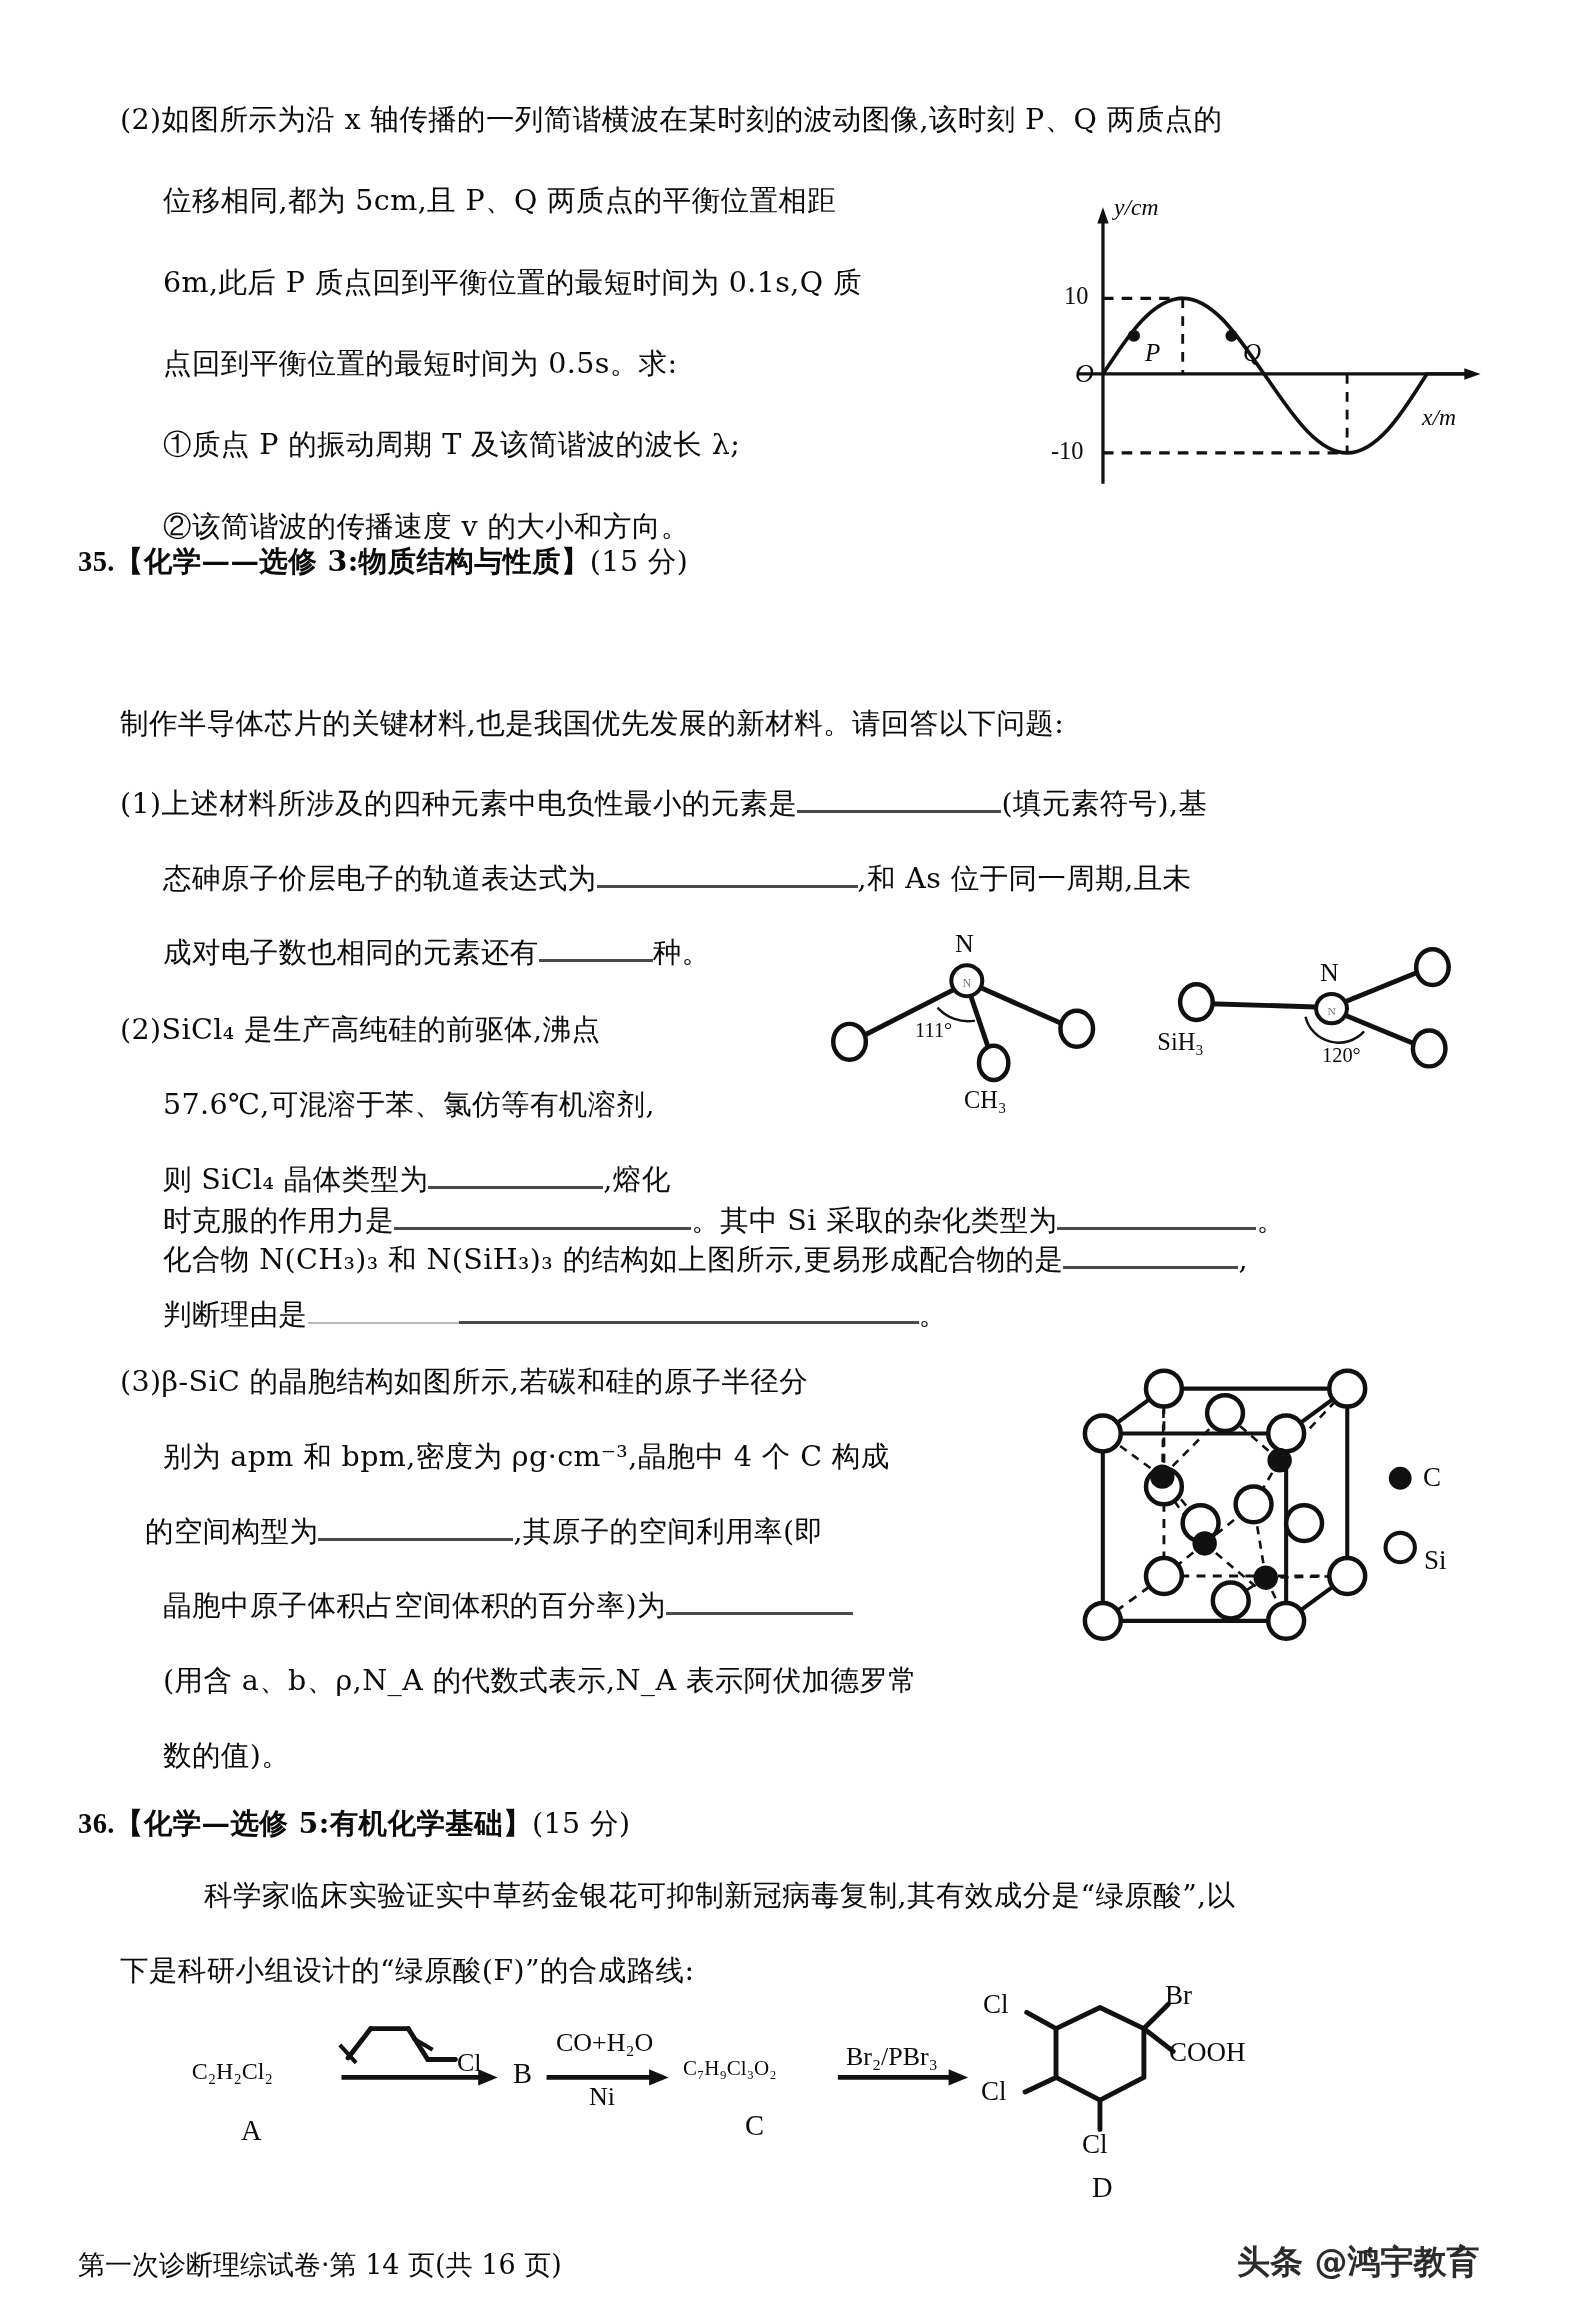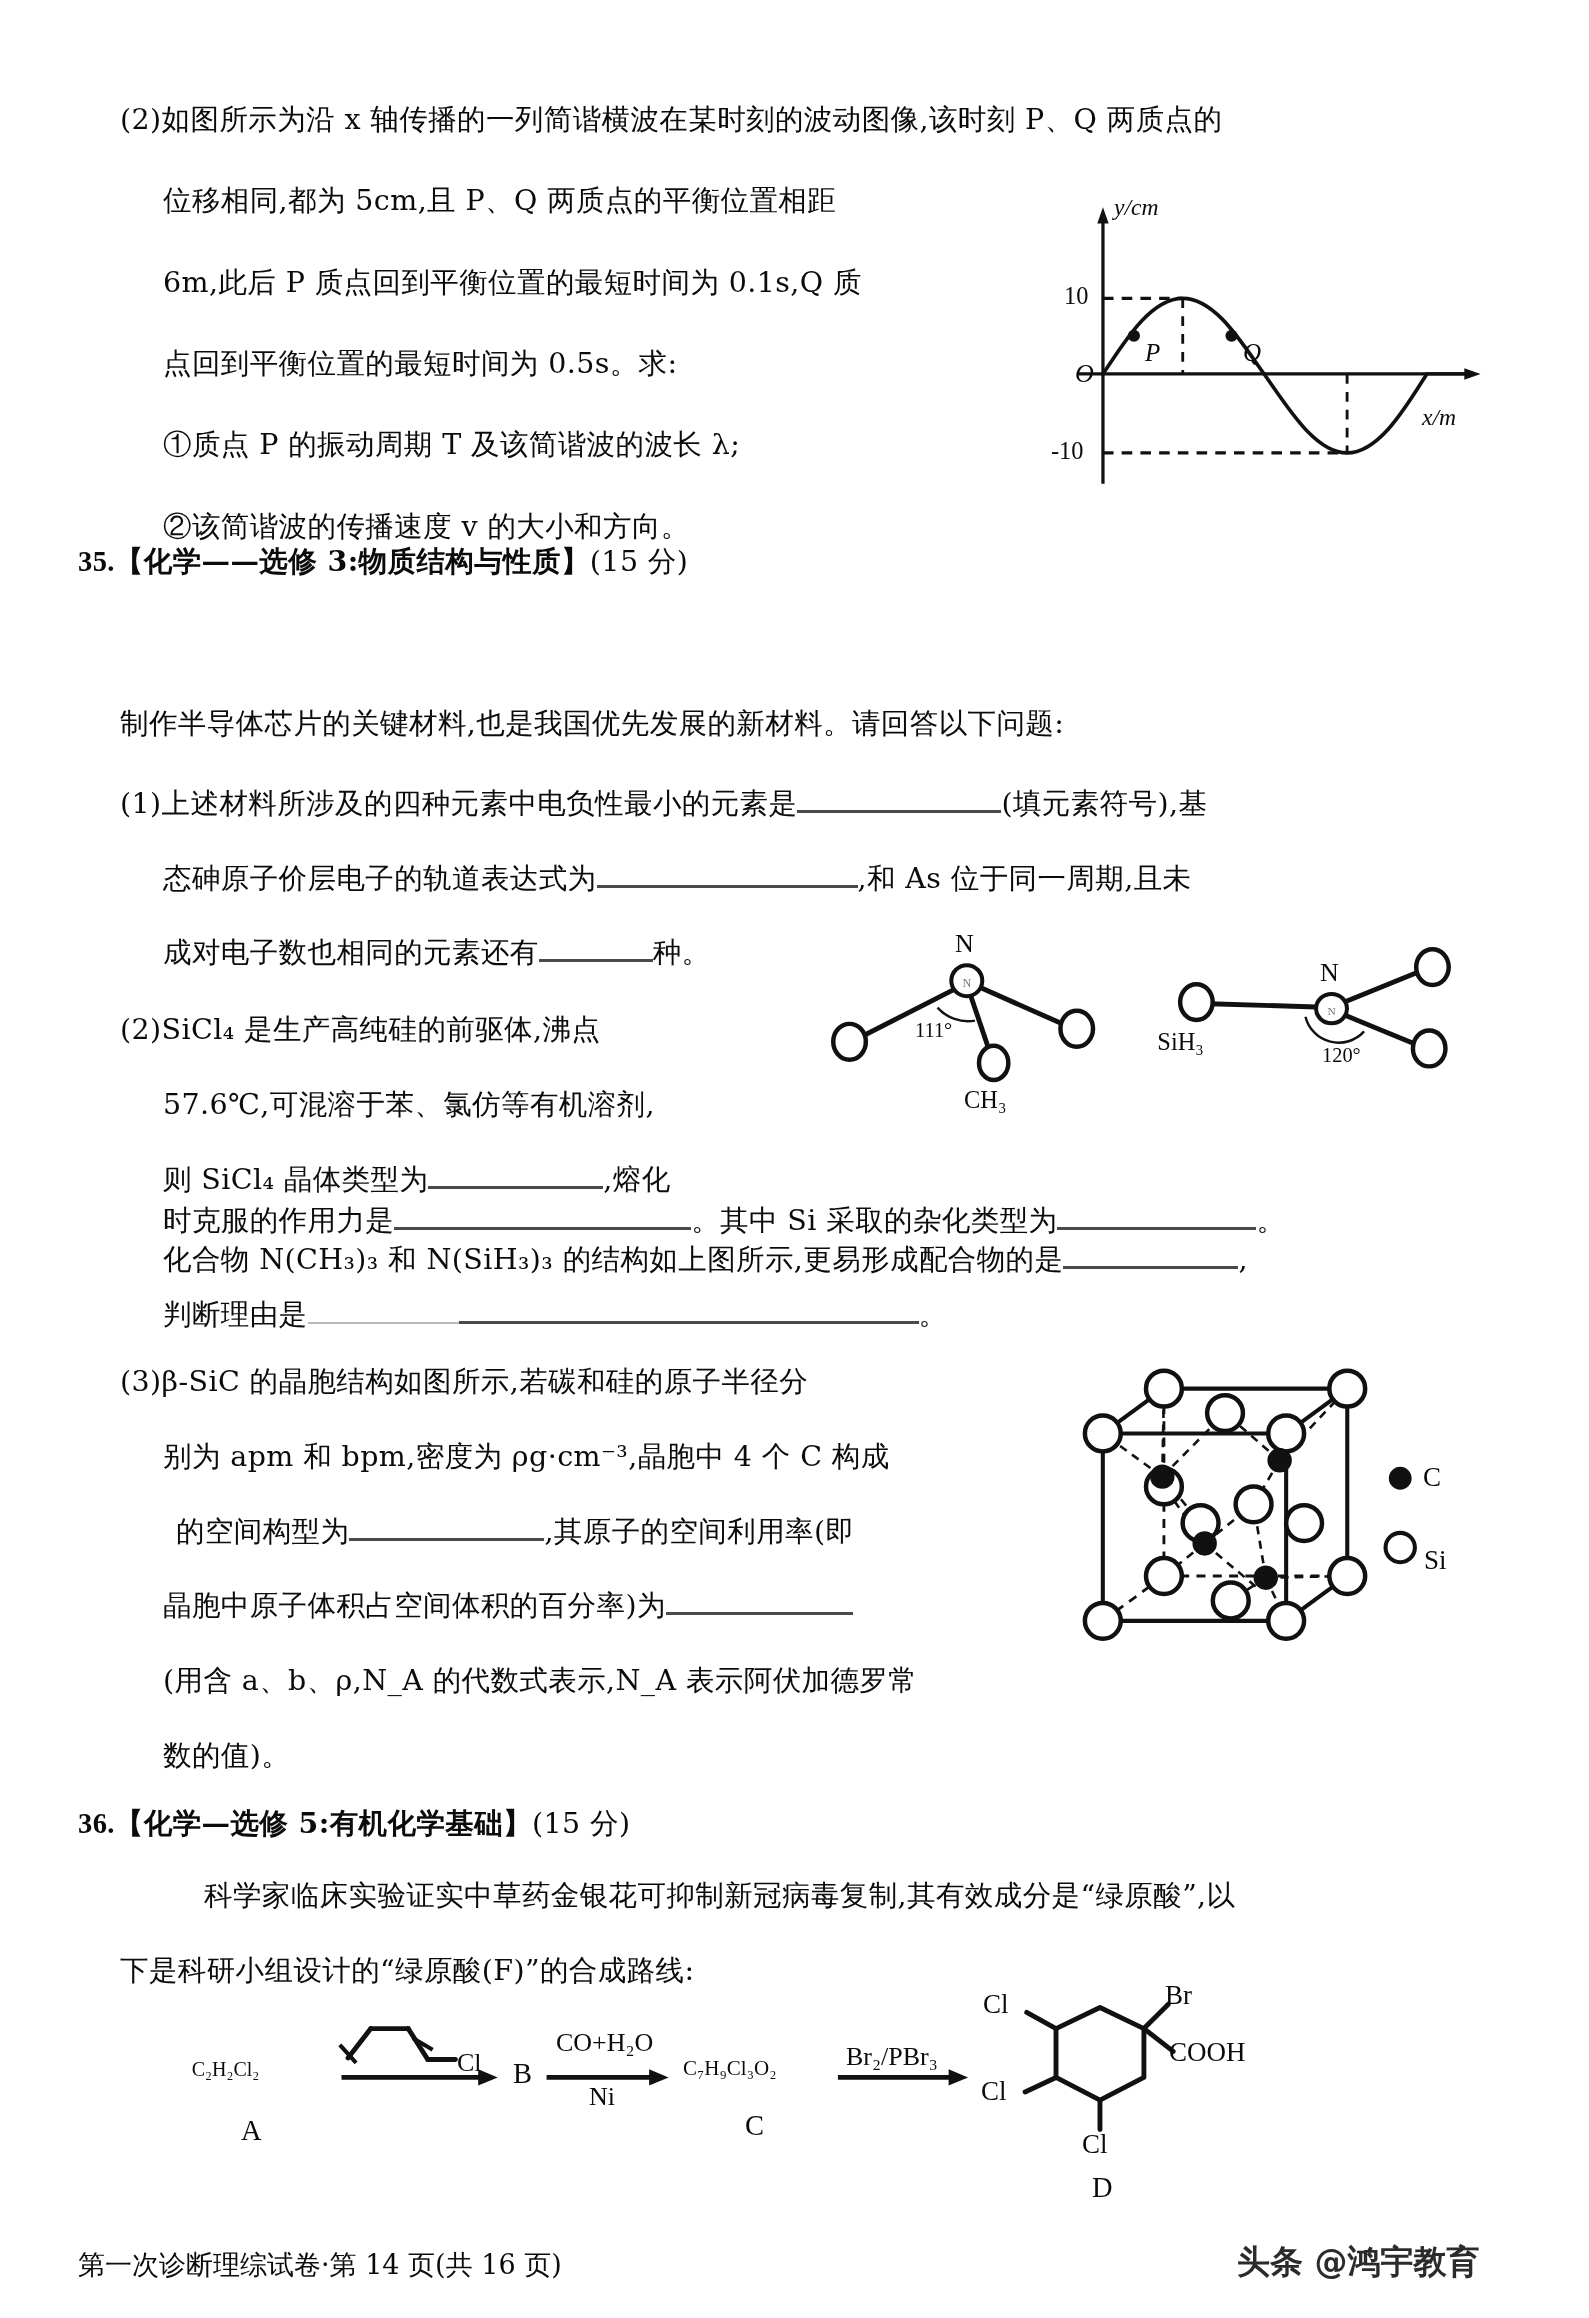--- a/index.html
+++ b/index.html
@@ -229,21 +229,21 @@
     <div class="line cn">
       <span>(3)</span>
         <span>β‑SiC 的晶胞结构如图所示,若碳和硅的原子半径分</span>
     </div>
   </div>
   <div class="blk" style="left:163px;top:1443px;">
     <div class="line cn">
         <span>别为 apm 和 bpm,密度为 ρg·cm⁻³,晶胞中 4 个 C 构成</span>
       </div>
   </div>
-  <div class="blk" style="left:176px;top:1518px;">
+  <div class="blk" style="left:145px;top:1518px;">
     <div class="line cn">
       <span>的空间构型为</span>
         <span class="blank" style="width:195px;"></span>
         <span>,其原子的空间利用率(即</span>
     </div>
   </div>
   <div class="blk" style="left:163px;top:1592px;">
     <div class="line cn">
       <span>晶胞中原子体积占空间体积的百分率)为</span>
         <span class="blank" style="width:187px;"></span>
@@ -377,21 +377,21 @@
 
       <g stroke="#111" stroke-width="6" stroke-linecap="round">
         <line x1="1058" y1="62" x2="1022" y2="42"></line>
         <line x1="1058" y1="122" x2="1020" y2="140"></line>
         <line x1="1112" y1="150" x2="1112" y2="186"></line>
         <line x1="1166" y1="62" x2="1196" y2="32"></line>
         <line x1="1166" y1="62" x2="1202" y2="90"></line>
       </g>
     </svg>
 
-    <span style="position:absolute;left:-3.3px;top:80px;font-size:20px;">C₂H₂Cl₂</span>
+    <span style="position:absolute;left:-3.3px;top:80px;font-size:24px;">C₂H₂Cl₂</span>
     <span style="position:absolute;left:46px;top:137px;font-size:28.5px;">A</span>
 
     <span style="position:absolute;left:262px;top:70px;font-size:26px;">Cl</span>
 
     <span style="position:absolute;left:318px;top:80px;font-size:28.5px;">B</span>
 
     <span style="position:absolute;left:361px;top:50px;font-size:26px;">CO+H₂O</span>
     <span style="position:absolute;left:394px;top:104px;font-size:26px;">Ni</span>
 
     <span style="position:absolute;left:488px;top:78px;font-size:21px;">C₇H₉Cl₃O₂</span>

